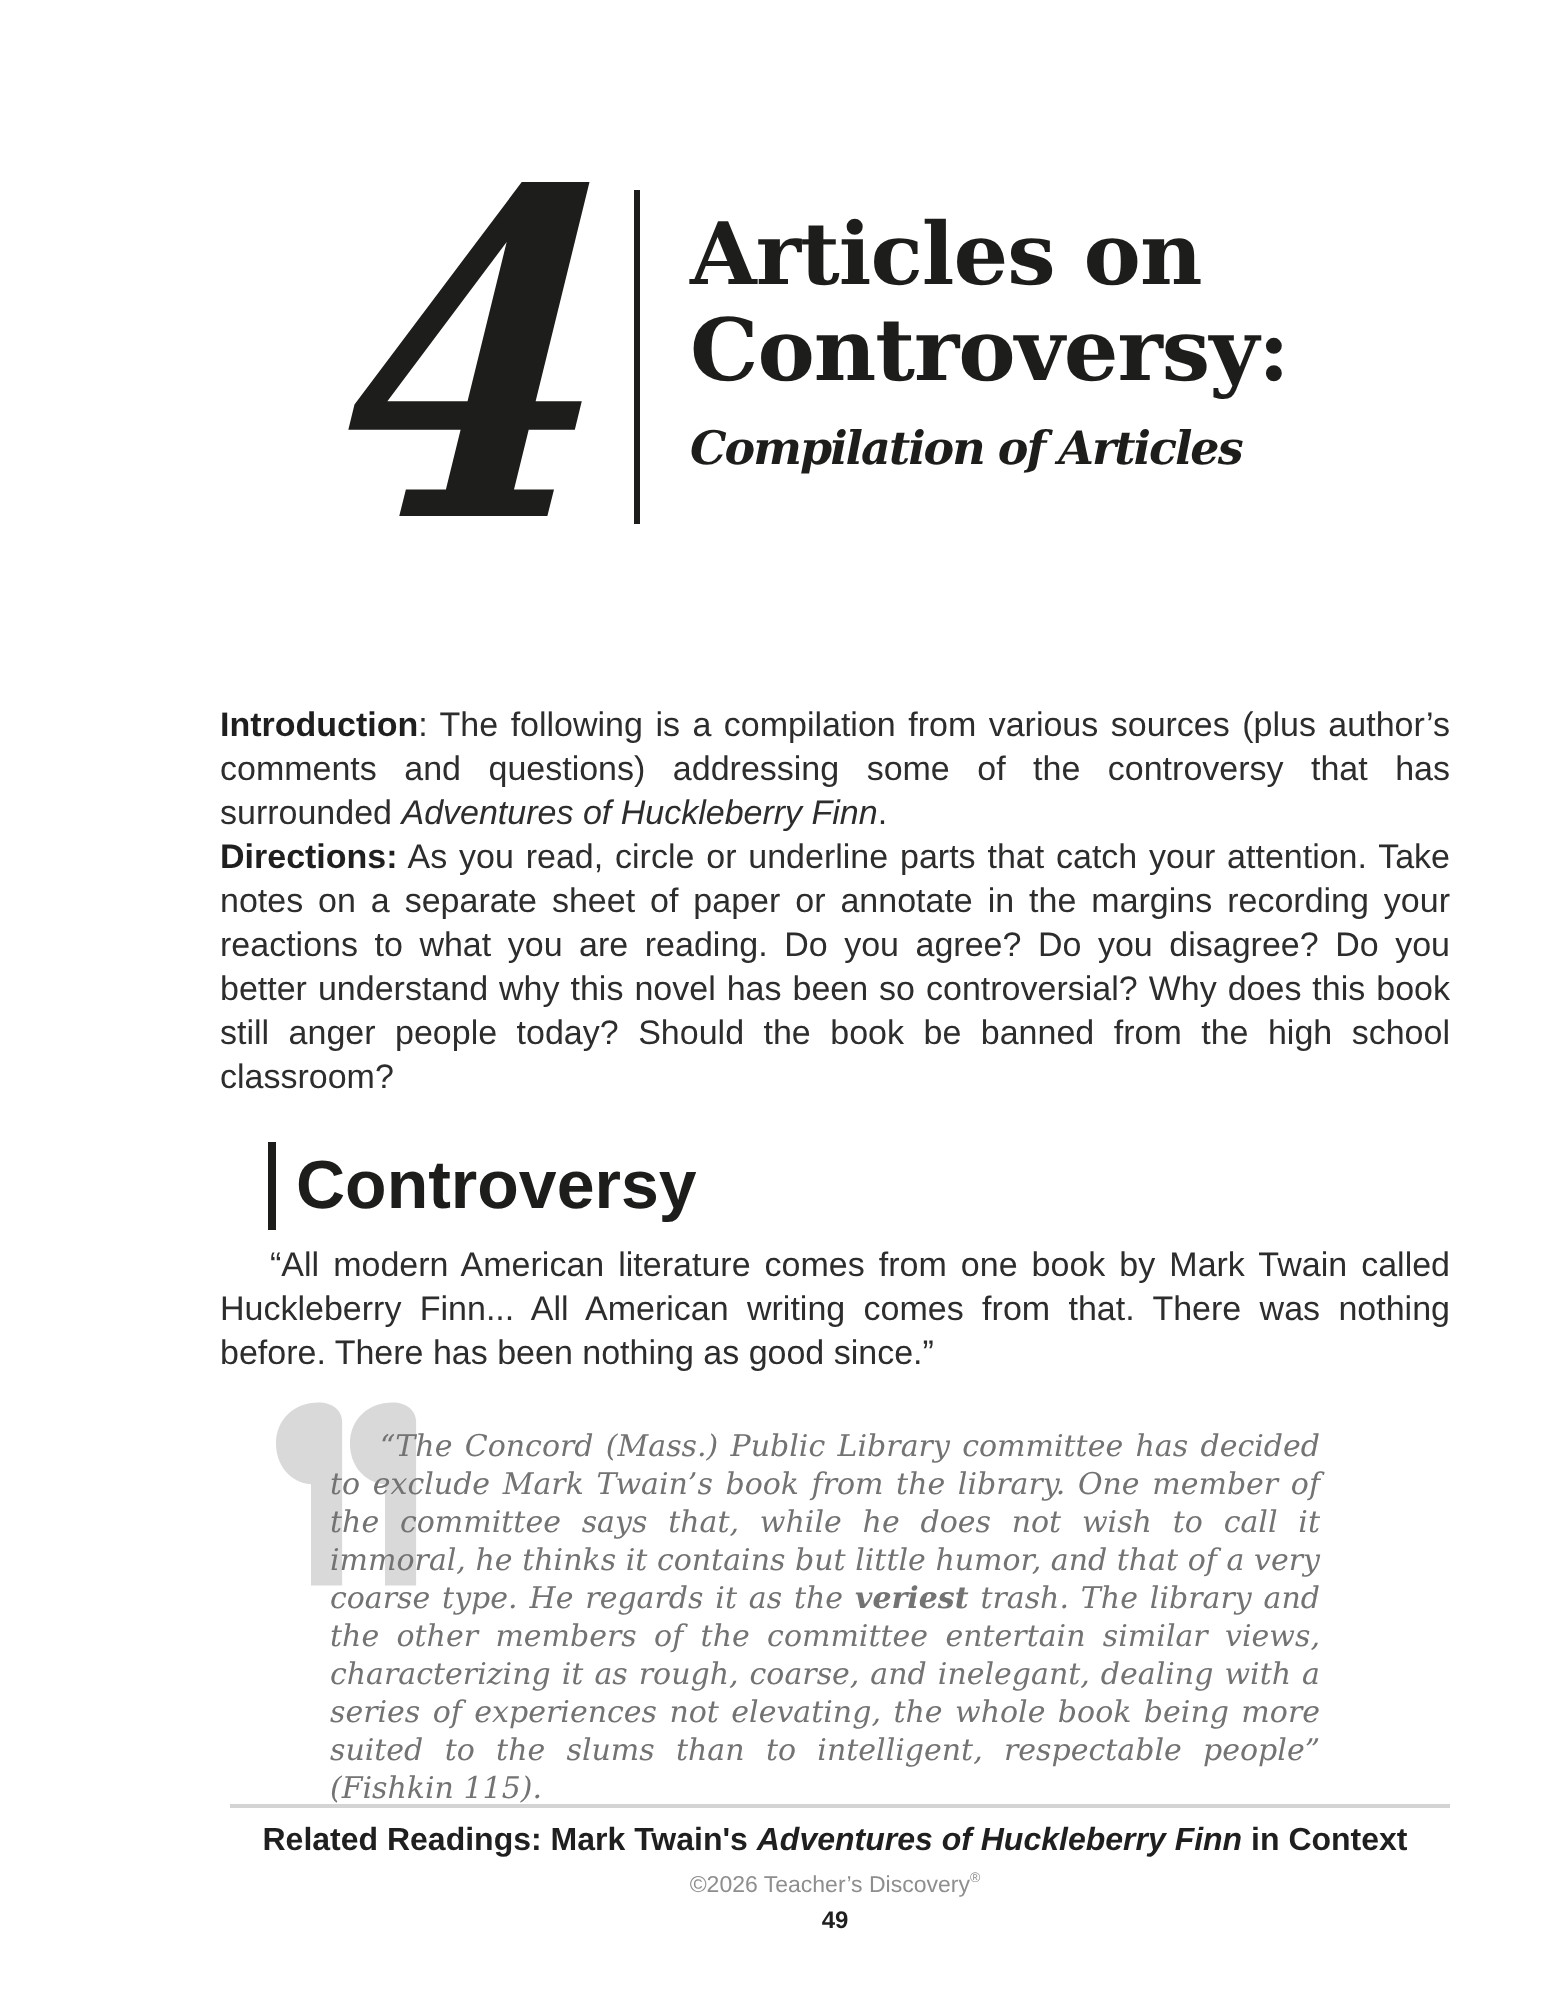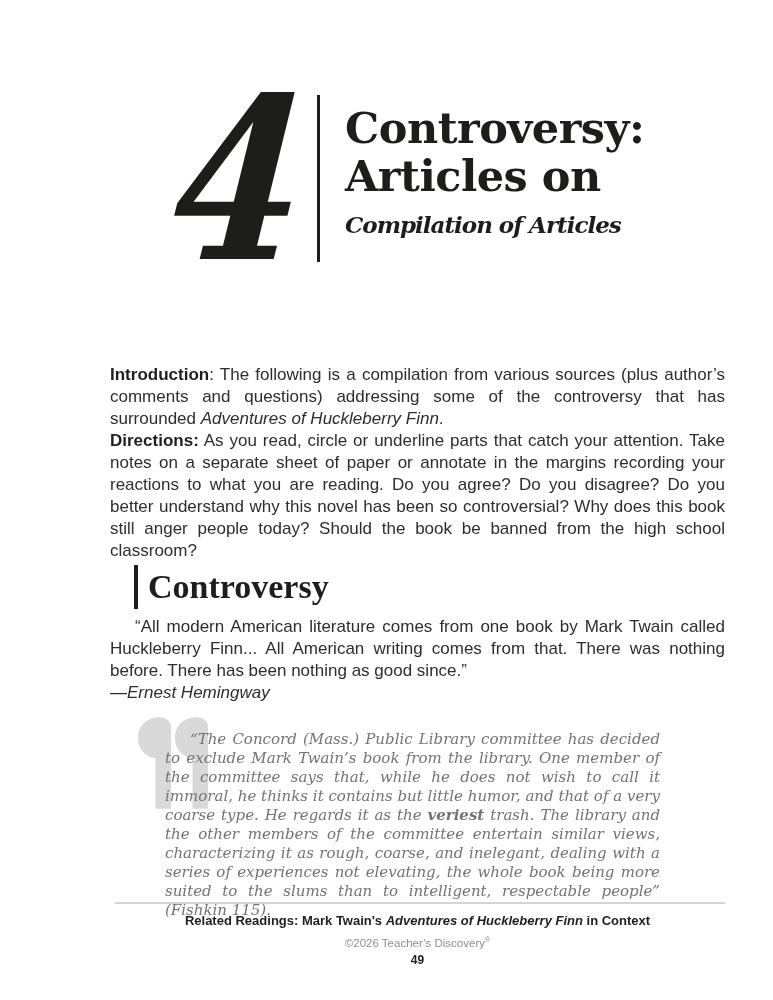--- a/index.html
+++ b/index.html
@@ -35,32 +35,32 @@
     color:#1d1d1b; letter-spacing:-0.5px;
   }
   .title-sub {
     font-family:"DejaVu Serif", serif;
     font-weight:bold; font-style:italic;
     font-size:23px; line-height:38px; margin-top:6px;
     color:#1d1d1b; letter-spacing:-1px;
   }
 
   
-  .body-col { position:absolute; left:110px; top:16px; width:615px; }
+  .body-col { position:absolute; left:110px; top:4px; width:615px; }
   .para {
     font-size:17px; line-height:22px;
     text-align:justify; color:#2d2d2d;
   }
   .para strong { color:#1f1f1f; }
   .para.intro { margin-top:348px; }
   .para.directions { }
   .section-heading {
-    margin-top:3px; margin-left:24px;
+    margin-top:21px; margin-left:24px;
     border-left:4px solid #1d1d1b; padding-left:10px;
-    font-family:Liberation Serif, serif;
+    font-family:Liberation Sans, sans-serif;
     font-weight:bold; font-size:34px; line-height:44px;
     color:#1d1d1b;
   }
   .para.hemingway { margin-top:7px; text-indent:25px; }
   .para.attribution { text-align:left; font-style:italic; }
   .para.juxtapose { text-indent:25px; }
 
   
   .pull-quote {
     position:relative;
@@ -78,56 +78,55 @@
   }
   .pull-quote-text strong { font-weight:bold; }
 
   
   .page-footer {
     position:absolute; left:110px; top:902px; width:615px;
     text-align:center;
   }
   .footer-rule { margin-left:5px; width:610px; border-top:2px solid #d4d4d4; }
   .footer-line1 {
-    margin-top:9px; font-size:13px; font-weight:bold;
+    margin-top:9px; font-size:16px; font-weight:bold;
     color:#1f1f1f; line-height:16px;
   }
   .footer-copyright {
     margin-top:4px; font-size:11.5px; color:#8e8e8e; line-height:13px;
   }
   .footer-copyright sup { font-size:7px; }
   .footer-pagenum {
     margin-top:3px; font-size:12px; font-weight:bold;
     color:#1f1f1f; line-height:15px;
   }
 </style>
 </head>
 <body>
 
 <div class="page">
 
   <div class="chapter-num">4</div>
   <div class="chapter-divider"></div>
   <div class="chapter-titles">
+    <div class="title-main">Articles on</div>
     <div class="title-main">Controversy:</div>
-    <div class="title-main">Articles on</div>
     <div class="title-sub">Compilation of Articles</div>
   </div>
 
   <div class="body-col">
 
     <p class="para intro"><strong>Introduction</strong><span>: The following is a compilation from various sources (plus author’s comments and questions) addressing some of the controversy that has surrounded </span><em>Adventures of Huckleberry Finn</em><span>.</span></p>
 
     <p class="para directions"><strong>Directions:</strong><span> As you read, circle or underline parts that catch your attention. Take notes on a separate sheet of paper or annotate in the margins recording your reactions to what you are reading. Do you agree? Do you disagree? Do you better understand why this novel has been so controversial? Why does this book still anger people today? Should the book be banned from the high school classroom?</span></p>
 
     <h2 class="section-heading"><span>Controversy</span></h2>
 
     <p class="para hemingway"><span>“All modern American literature comes from one book by Mark Twain called Huckleberry Finn... All American writing comes from that. There was nothing before. There has been nothing as good since.”</span></p>
 
-    <p class="para attribution"><span>—Ernest Hemingway</span></p>
 
 
     <figure class="pull-quote">
       <svg class="big-quote-svg" viewBox="0 0 74 94" xmlns="http://www.w3.org/2000/svg" aria-hidden="true">
         <path fill="#d9d9d9" d="M34 10 C34 4 29 0 22 0 C9 0 0 9 0 21 C0 32 7 41 18 42 L18 94 L34 94 Z"></path>
         <path fill="#d9d9d9" transform="translate(38,0)" d="M34 10 C34 4 29 0 22 0 C9 0 0 9 0 21 C0 32 7 41 18 42 L18 94 L34 94 Z"></path>
       </svg>
       <p class="pull-quote-text"><span>“The Concord (Mass.) Public Library committee has decided to exclude Mark Twain’s book from the library. One member of the committee says that, while he does not wish to call it immoral, he thinks it contains but little humor, and that of a very coarse type. He regards it as the </span><strong>veriest</strong><span> trash. The library and the other members of the committee entertain similar views, characterizing it as rough, coarse, and inelegant, dealing with a series of experiences not elevating, the whole book being more suited to the slums than to intelligent, respectable people” (Fishkin 115).</span></p>
     </figure>
 

